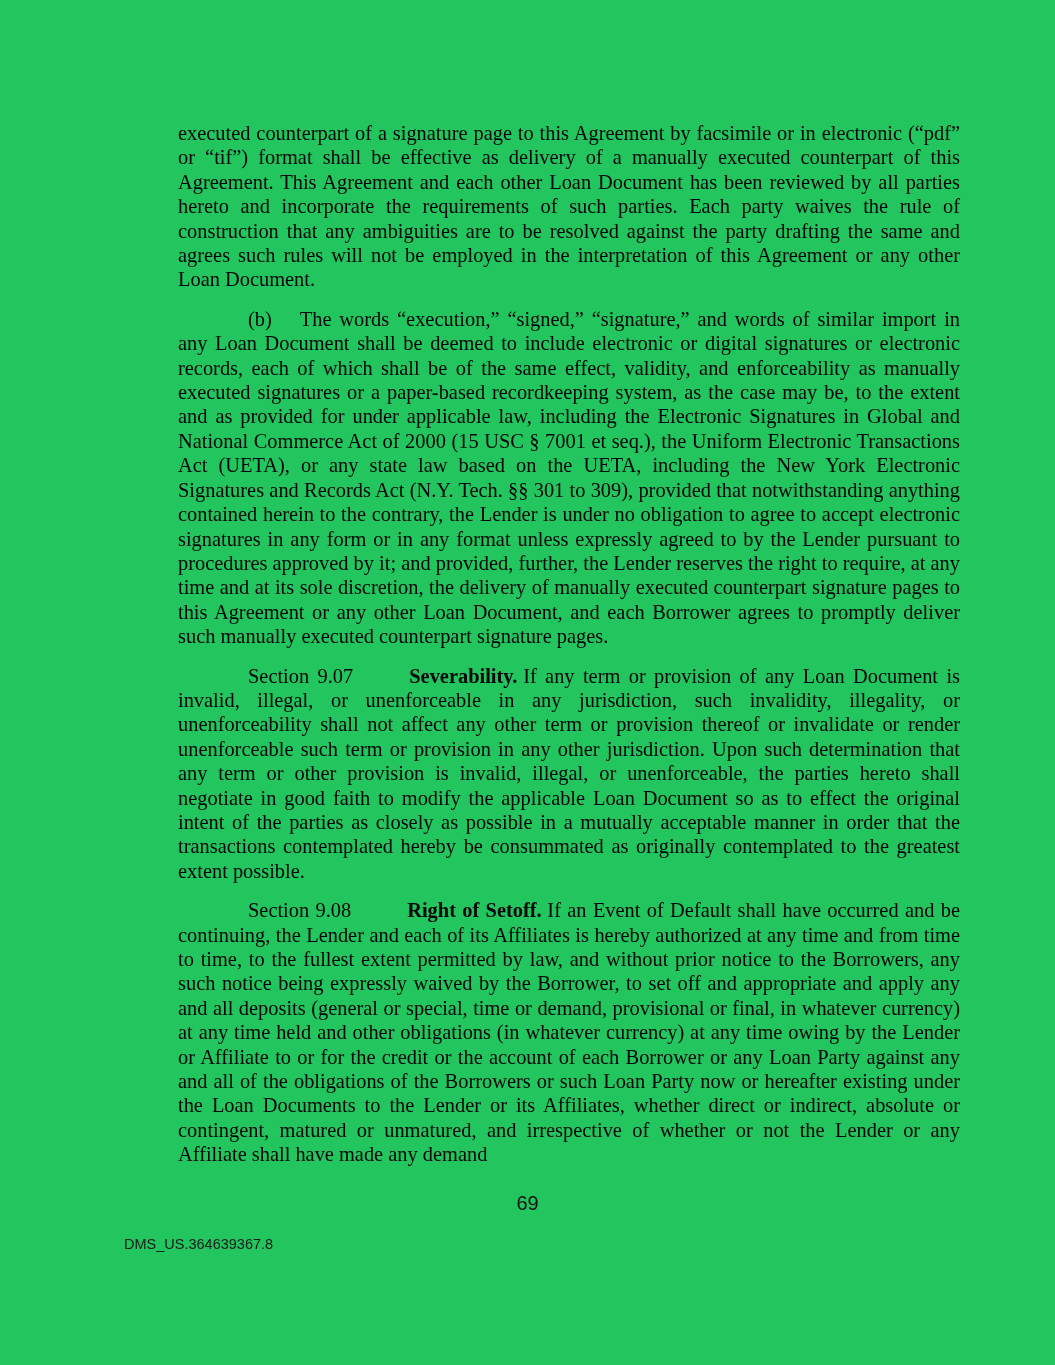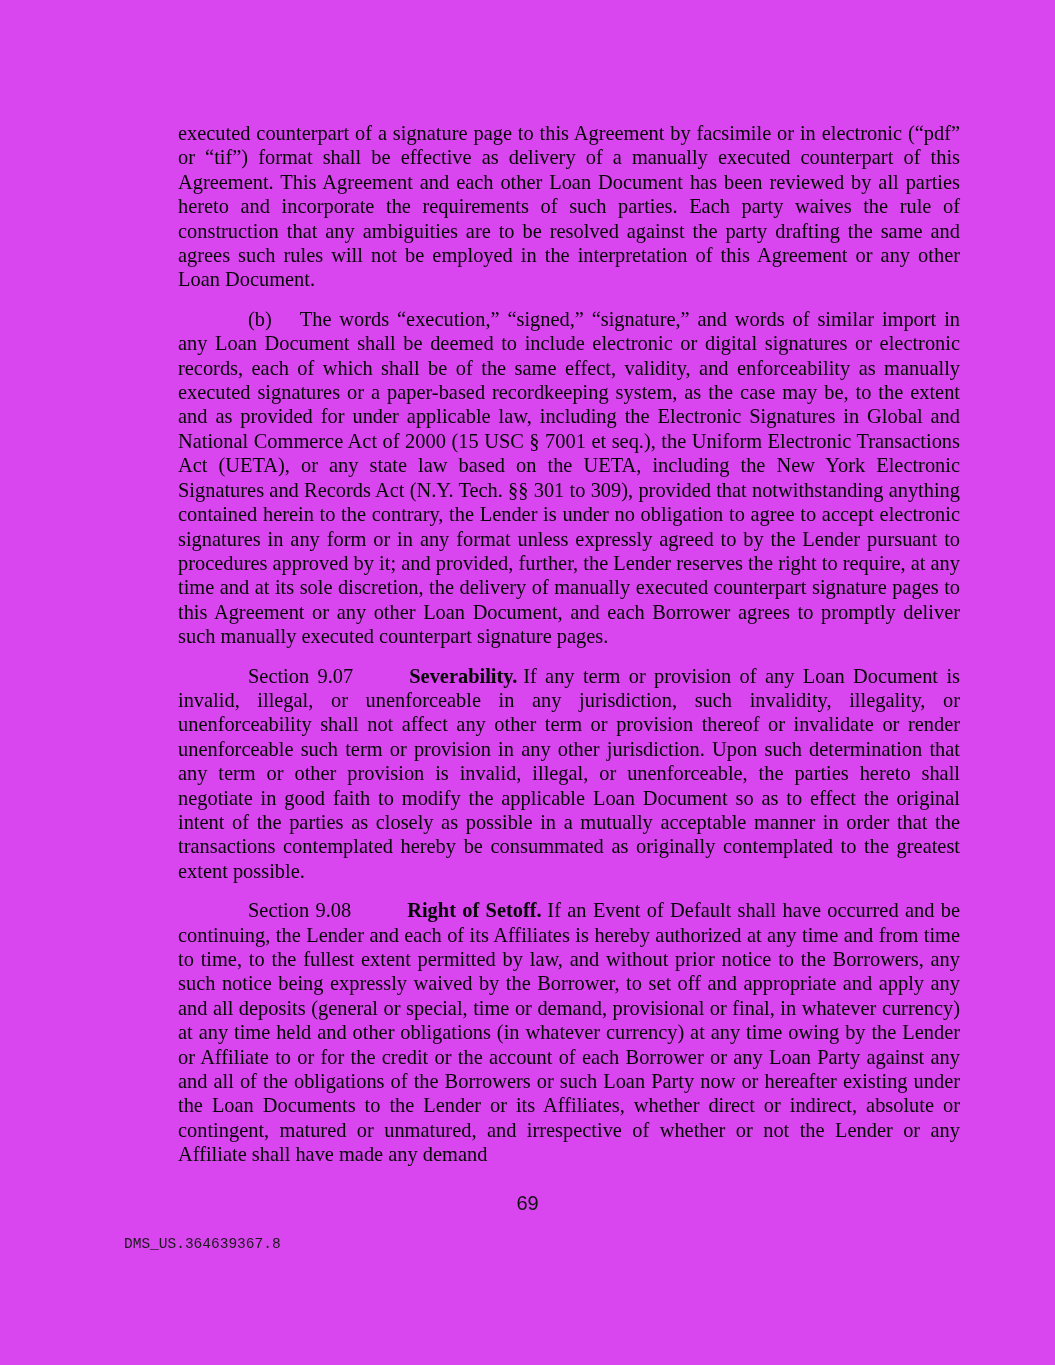--- a/index.html
+++ b/index.html
@@ -5,21 +5,21 @@
   * { box-sizing: border-box; }
   html, body {
     margin: 0;
     padding: 0;
     background: #ffffff;
   }
   .page {
     position: relative;
     width: 1055px;
     height: 1365px;
-    background: #d946ef;
+    background: #22c55e;
     overflow: hidden;
   }
   .body-text {
     position: absolute;
     left: 178px;
     top: 121px;
     width: 782px;
     font-family: "Liberation Serif", "DejaVu Serif", serif;
     font-size: 20.4px;
     line-height: 24.4px;
@@ -53,21 +53,21 @@
     text-align: center;
     font-family: "Liberation Sans", "DejaVu Sans", sans-serif;
     font-size: 20px;
     line-height: 24px;
     color: #111111;
   }
   .doc-id {
     position: absolute;
     left: 124px;
     top: 1235px;
-    font-family: Liberation Mono, monospace;
+    font-family: Liberation Sans, sans-serif;
     font-size: 14.5px;
     line-height: 18px;
     color: #1a1a1a;
   }
 </style>
 </head>
 <body>
 
 <div class="page">
 

